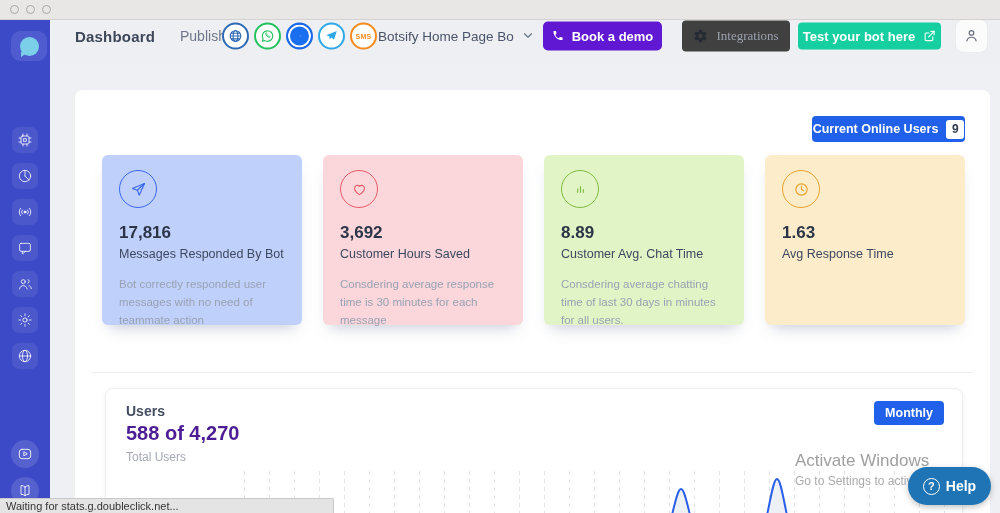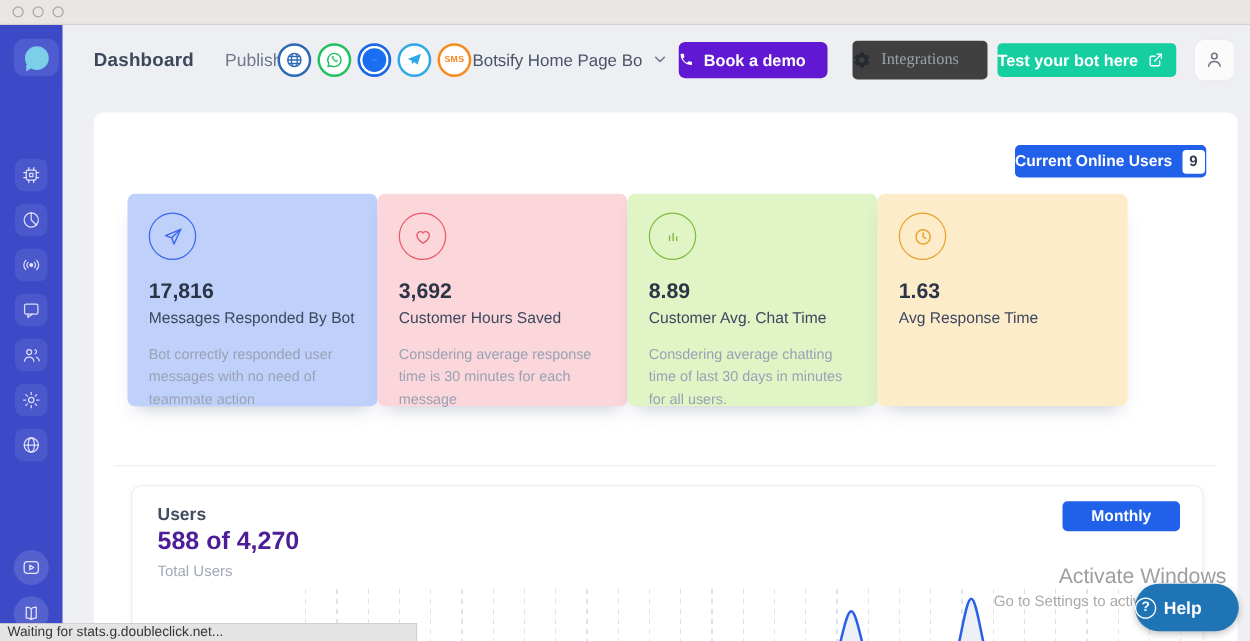--- a/index.html
+++ b/index.html
@@ -28,56 +28,56 @@
   .nav-item{ width:26px; height:26px; border-radius:7px; background:rgba(255,255,255,0.08);
     display:flex; align-items:center; justify-content:center; cursor:pointer; }
   .nav-item svg{ width:16px; height:16px; stroke:rgba(255,255,255,0.8); fill:none; stroke-width:1.5; stroke-linecap:round; stroke-linejoin:round; }
   .round-btn{ position:absolute; left:11px; width:28px; height:28px; border-radius:50%;
     background:rgba(255,255,255,0.13); display:flex; align-items:center; justify-content:center; }
   .round-btn svg{ width:16px; height:16px; stroke:rgba(255,255,255,0.85); fill:none; stroke-width:1.5; stroke-linecap:round; stroke-linejoin:round; }
   .play-btn{ top:420px; }
   .book-btn{ top:457px; }
 
   
-  .header{ position:absolute; top:20px; left:50px; right:0; height:55px; background:#edeff2; z-index:5; }
+  .header{ position:absolute; top:8px; left:50px; right:0; height:55px; background:#edeff2; z-index:5; }
   .header > *{ position:absolute; top:50%; transform:translateY(-50%); }
   .dashboard-title{ left:25px; font-size:15px; font-weight:700; color:#3e4759; letter-spacing:.2px; }
   .publish-label{ left:130px; font-size:14px; color:#6e7789; }
   .channels{ left:172px; display:flex; gap:5px; }
   .ch{ width:27px; height:27px; border-radius:50%; background:#fff; border:2px solid;
     display:flex; align-items:center; justify-content:center; cursor:pointer; }
   .ch svg{ width:15px; height:15px; }
   .ch-web{ border-color:#2e6ab4; }
   .ch-whatsapp{ border-color:#22c15e; }
   .ch-messenger{ border-color:#1a66e8; background:#1a6ef0; box-shadow:inset 0 0 0 2px #fff; }
   .ch-telegram{ border-color:#2fa8e8; }
   .ch-sms{ border-color:#f68a1e; font-size:7px; font-weight:800; color:#f68a1e; letter-spacing:.2px; }
   .bot-selector{ left:328px; display:flex; align-items:center; gap:7px; font-size:13.5px; color:#4a5368; cursor:pointer; }
   .bot-selector svg{ width:14px; height:14px; stroke:#6a7486; fill:none; stroke-width:2; stroke-linecap:round; stroke-linejoin:round; }
-  .btn{ display:flex; align-items:center; justify-content:flex-start; gap:8px; cursor:pointer; border:none; white-space:nowrap; }
+  .btn{ display:flex; align-items:center; justify-content:center; gap:8px; cursor:pointer; border:none; white-space:nowrap; }
   .book-demo{ left:493px; width:119px; height:29px; border-radius:5px; background:#6018d2; color:#fff; font-size:13px; font-weight:600; }
   .book-demo svg{ width:12px; height:12px; fill:#fff; }
   .integrations{ left:632px; width:108px; height:31px; border-radius:4px; background:#404040; color:#9aa1ac; font-size:13px;font-family:Liberation Serif, serif; }
   .integrations svg{ width:15px; height:15px; fill:#262b33; }
   .test-bot{ left:748px; width:143px; height:27px; border-radius:4px; background:#15cfa0; color:#fff; font-size:13px; font-weight:600; }
   .test-bot svg{ width:13px; height:13px; stroke:#fff; fill:none; stroke-width:2; stroke-linecap:round; stroke-linejoin:round; }
   .user-btn{ left:905px; width:33px; height:34px; border-radius:8px; background:#fbfbfc; border:1px solid #ececee;
     display:flex; align-items:center; justify-content:center; cursor:pointer; }
   .user-btn svg{ width:17px; height:17px; stroke:#6b7280; fill:none; stroke-width:1.7; stroke-linecap:round; stroke-linejoin:round; }
 
   
   .content{ position:absolute; top:75px; left:50px; right:0; bottom:0; background:#eff0f3; }
   .outer-card{ position:absolute; top:15px; left:25px; width:915px; height:600px; background:#fff; border-radius:8px; }
 
   .online-btn{ position:absolute; top:26px; left:737px; width:153px; height:26px; border-radius:4px;
     background:#2160e9; color:#fff; font-size:12.5px; font-weight:600; gap:8px; }
   .online-badge{ width:18px; height:19px; border-radius:3px; background:#fff; color:#313b4d;
     font-size:12px; font-weight:700; display:flex; align-items:center; justify-content:center; }
 
-  .cards-row{ position:absolute; top:65px; left:27px; display:flex; }
+  .cards-row{ position:absolute; top:65px; left:27px; display:flex; gap:21px; }
   .stat-card{ width:200px; height:170px; border-radius:6px; padding:15px 17px;
     box-shadow:0 9px 14px -7px rgba(90,100,140,0.35); }
   .stat-card.c0{ background:#bfd0fa; }
   .stat-card.c1{ background:#fbd6da; }
   .stat-card.c2{ background:#e0f4c6; }
   .stat-card.c3{ background:#fcecca; }
   .stat-icon{ width:38px; height:38px; border-radius:50%; border:1.6px solid; background:transparent;
     display:flex; align-items:center; justify-content:center; margin-bottom:15px; }
   .stat-icon svg{ width:17px; height:17px; fill:none; stroke-width:1.6; stroke-linecap:round; stroke-linejoin:round; }
   .c0 .stat-icon{ border-color:#3a67ef; } .c0 .stat-icon svg{ stroke:#3a67ef; }
@@ -88,31 +88,31 @@
   .stat-label{ font-size:12.5px; font-weight:400; color:#3d485f; margin-bottom:15px; }
   .stat-desc{ font-size:11.5px; color:#99a2b4; line-height:1.55; }
 
   .divider{ position:absolute; top:282px; left:17px; right:17px; border-top:1px solid #ededf1; }
 
   .users-card{ position:absolute; top:298px; left:30px; width:858px; height:230px;
     background:#fff; border:1px solid #eceef1; border-radius:8px; box-shadow:0 1px 5px rgba(0,0,0,0.05); }
   .users-title{ position:absolute; top:14px; left:20px; font-size:14px; font-weight:600; color:#434d5f; }
   .users-count{ position:absolute; top:33px; left:20px; font-size:20px; font-weight:700; color:#4c1d95; }
   .users-sub{ position:absolute; top:61px; left:20px; font-size:12px; color:#a2a9b6; }
-  .monthly-btn{ position:absolute; top:12px; right:18px; height:24px; padding:0 23px; border-radius:4px;
+  .monthly-btn{ position:absolute; top:12px; right:18px; height:24px; padding:0 11px; border-radius:4px;
     background:#2160e9; color:#fff; font-size:12.5px; font-weight:700; }
   .chart-grid{ position:absolute; left:138px; right:4px; top:82px; bottom:0;
     background-image:repeating-linear-gradient(to right,#dfe2e8 0 1px,transparent 1px 25px);
     -webkit-mask-image:repeating-linear-gradient(to bottom,#000 0 4px,transparent 4px 8px);
     mask-image:repeating-linear-gradient(to bottom,#000 0 4px,transparent 4px 8px); }
   .chart-spikes{ position:absolute; left:0; top:82px; width:858px; height:148px; }
 
   
   .watermark{ position:absolute; left:795px; top:451px; z-index:20; pointer-events:none; }
-  .watermark .l1{ font-size:17px; color:#9f9f9f;text-align:right; }
+  .watermark .l1{ font-size:17px; color:#9f9f9f; }
   .watermark .l2{ font-size:12px; color:#ababab; margin-top:3px; }
   .help-btn{ position:absolute; left:908px; top:467px; width:83px; height:38px; border-radius:19px;
     background:#1f74b5; color:#fff; font-size:14px; font-weight:700; z-index:30; gap:6px;
     box-shadow:0 2px 6px rgba(0,0,0,0.25); }
   .help-q{ width:17px; height:17px; border-radius:50%; border:1.5px solid #fff;
     display:flex; align-items:center; justify-content:center; font-size:11px; font-weight:700; }
   .status-bar{ position:absolute; left:0; bottom:0; width:334px; height:15px; background:#e4e4e4;
     border-top:1px solid #c9c9c9; border-right:1px solid #c9c9c9; border-top-right-radius:2px;
     font-size:11px; color:#363636; display:flex; align-items:center; padding-left:6px; z-index:50;
     font-family:"Liberation Sans","DejaVu Sans",sans-serif; }

